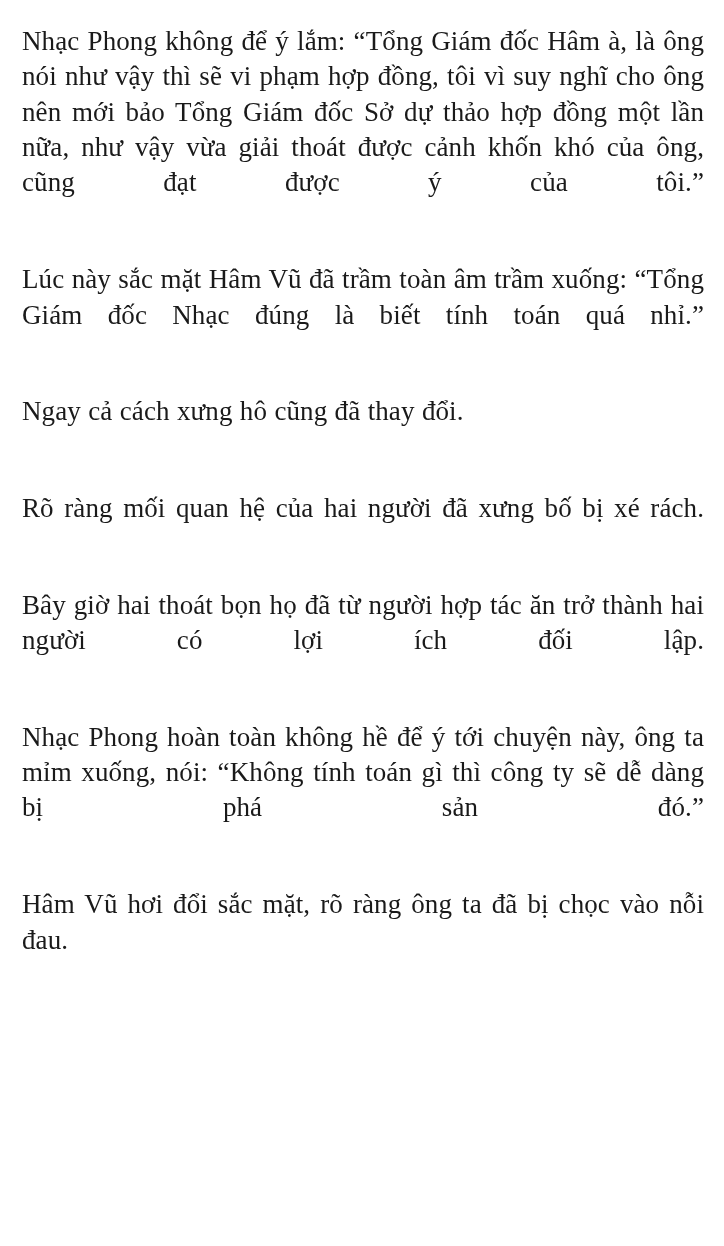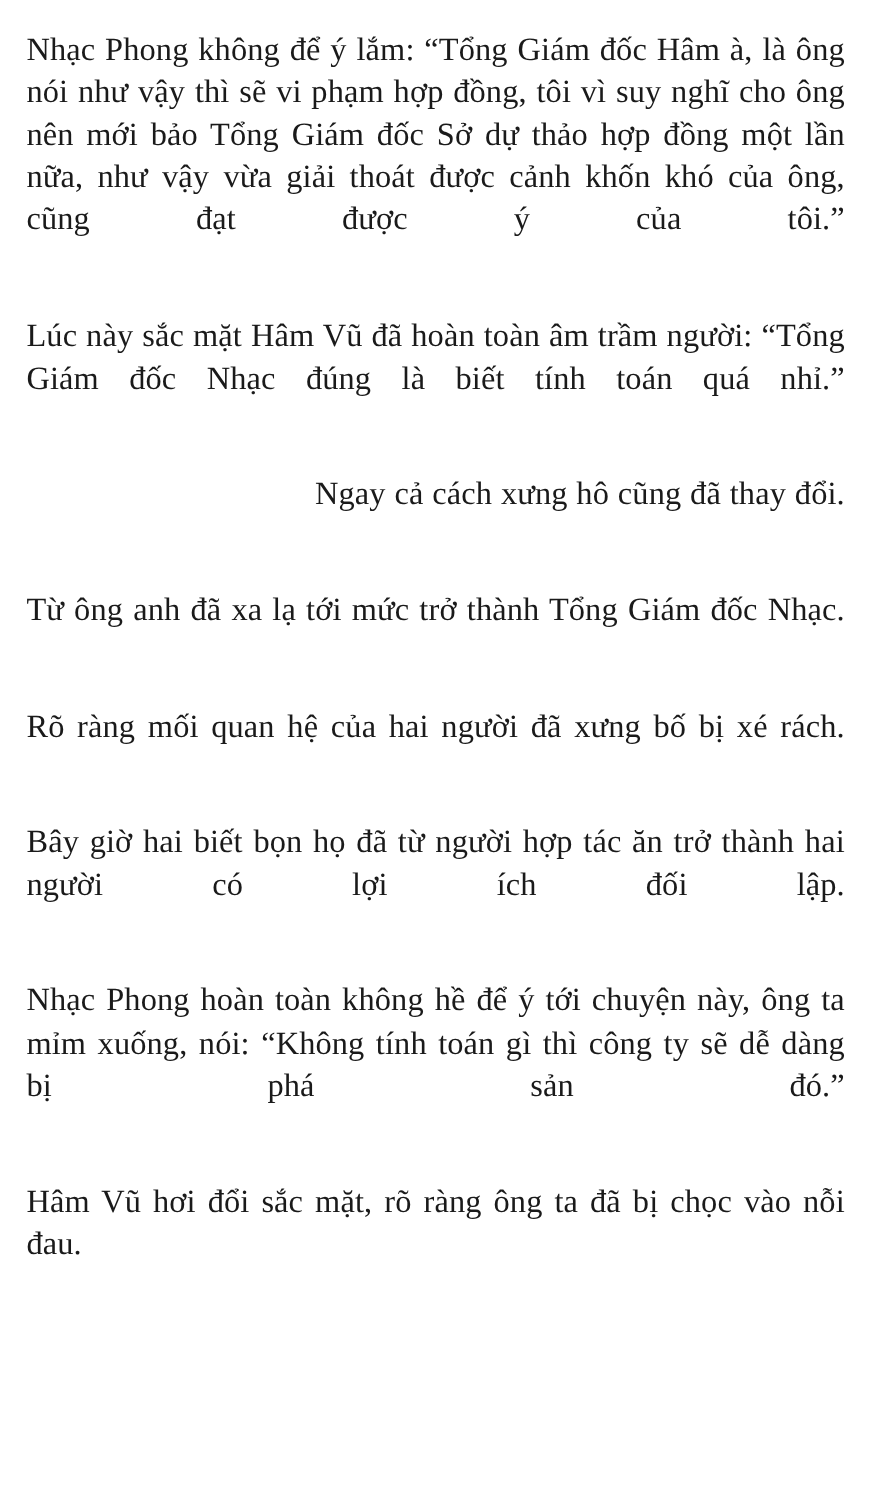--- a/index.html
+++ b/index.html
@@ -32,29 +32,28 @@
   .para:last-child {
     margin-bottom: 0;
   }
   
   .para::after {
     content: "";
     display: inline-block;
     width: 100%;
   }
   .nojustify {
-    text-align: right;
+    text-align: left;
   }
 </style>
 </head>
 <body>
 
 <div class="reader">
   <p class="para">Nhạc Phong không để ý lắm: “Tổng Giám đốc Hâm à, là ông nói như vậy thì sẽ vi phạm hợp đồng, tôi vì suy nghĩ cho ông nên mới bảo Tổng Giám đốc Sở dự thảo hợp đồng một lần nữa, như vậy vừa giải thoát được cảnh khốn khó của ông, cũng đạt được ý của tôi.”</p>
-  <p class="para">Lúc này sắc mặt Hâm Vũ đã hoàn toàn âm trầm người: “Tổng Giám đốc Nhạc đúng là biết tính toán quá nhỉ.”</p>
+  <p class="para">Lúc này sắc mặt Hâm Vũ đã trầm toàn âm trầm xuống: “Tổng Giám đốc Nhạc đúng là biết tính toán quá nhỉ.”</p>
   <p class="para nojustify">Ngay cả cách xưng hô cũng đã thay đổi.</p>
-  <p class="para">Từ ông anh đã xa lạ tới mức trở thành Tổng Giám đốc Nhạc.</p>
   <p class="para">Rõ ràng mối quan hệ của hai người đã xưng bố bị xé rách.</p>
-  <p class="para">Bây giờ hai biết bọn họ đã từ người hợp tác ăn trở thành hai người có lợi ích đối lập.</p>
+  <p class="para">Bây giờ hai thoát bọn họ đã từ người hợp tác ăn trở thành hai người có lợi ích đối lập.</p>
   <p class="para">Nhạc Phong hoàn toàn không hề để ý tới chuyện này, ông ta mỉm xuống, nói: “Không tính toán gì thì công ty sẽ dễ dàng bị phá sản đó.”</p>
   <p class="para">Hâm Vũ hơi đổi sắc mặt, rõ ràng ông ta đã bị chọc vào nỗi đau.</p>
 
 </div>
 
 </body></html>

